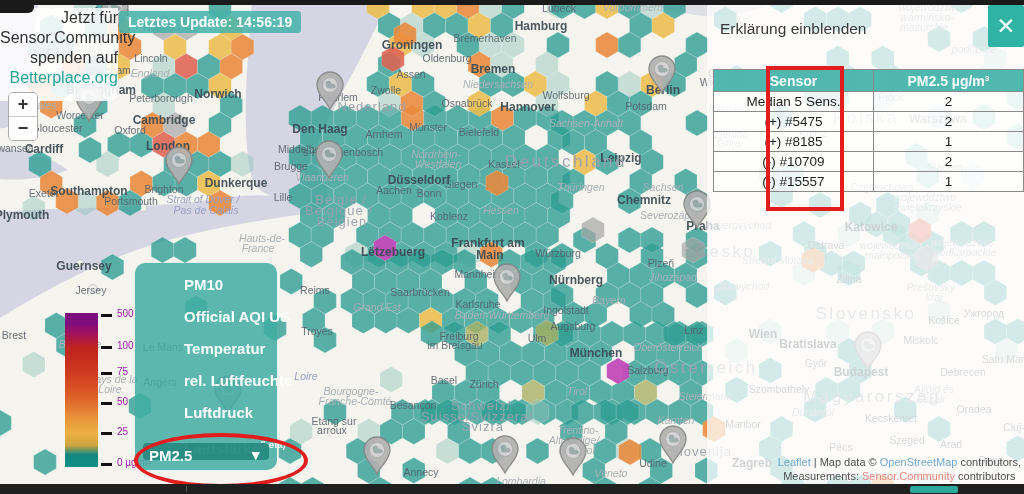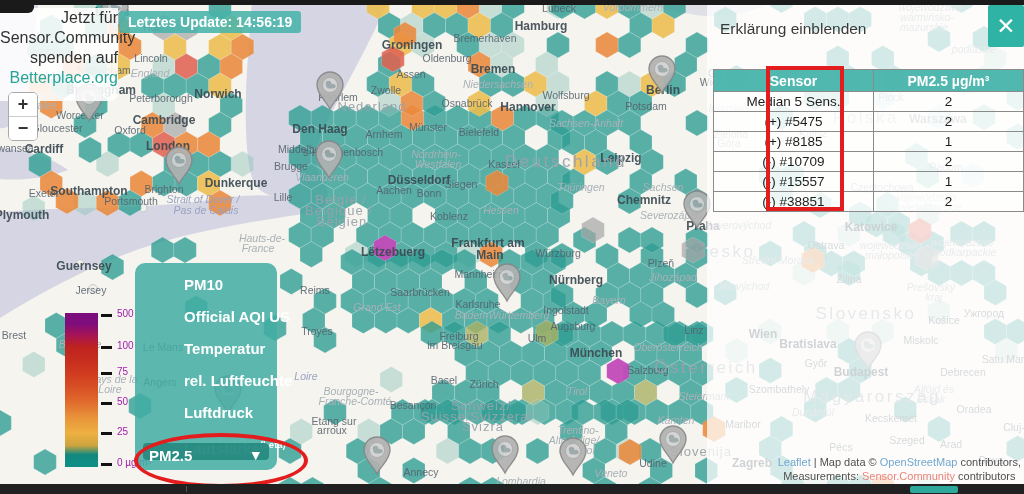--- a/index.html
+++ b/index.html
@@ -884,24 +884,20 @@
           <td>1</td>
         </tr>
         <tr>
           <td>(-) #10709</td>
           <td>2</td>
         </tr>
         <tr>
           <td>(-) #15557</td>
           <td>1</td>
         </tr>
-        <tr>
-          <td>(-) #38851</td>
-          <td>2</td>
-        </tr>
       </tbody>
   </table>
   <div id="ann-rect" class="abs"></div>
 
   <div id="donate" class="abs">
     <div>Jetzt für</div>
     <div>Sensor.Community</div>
     <div>spenden auf</div>
     <a>Betterplace.org</a>
   </div>

